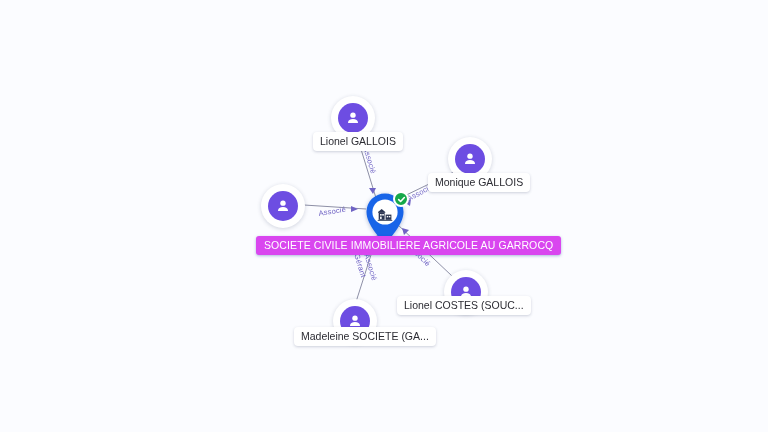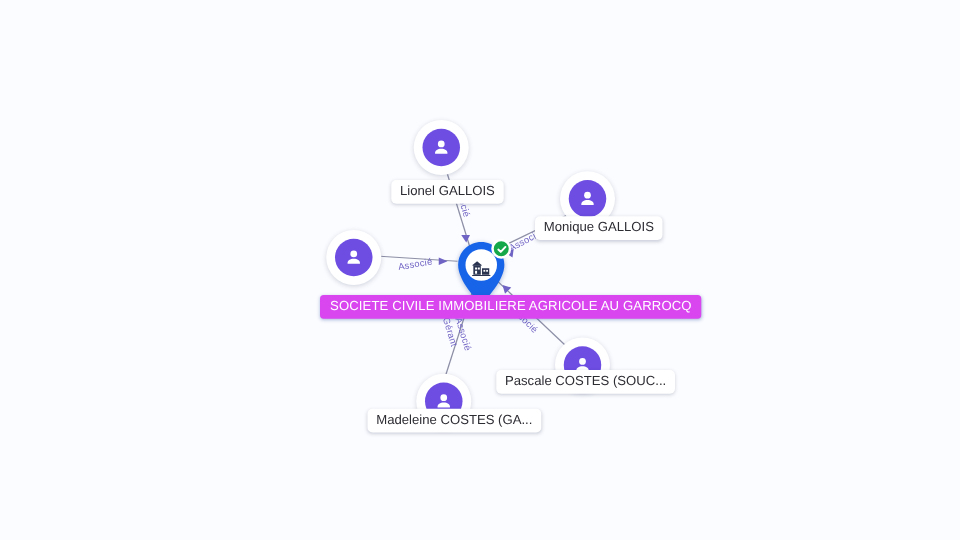--- a/index.html
+++ b/index.html
@@ -164,21 +164,21 @@
   <div class="edge-label" style="left:412px; top:243px; transform: rotate(45deg);">Associé</div>
 
   <div class="person-node" style="left:331px; top:96px;">
     <div class="person-disc">
       <svg width="18" height="18" viewBox="0 0 24 24" fill="#ffffff">
         <circle cx="12" cy="8.2" r="3.6"></circle>
         <path d="M12 13.2c-3.9 0-6.6 2.1-6.6 4.3v1.1h13.2v-1.1c0-2.2-2.7-4.3-6.6-4.3z"></path>
       </svg>
     </div>
   </div>
-  <div class="node-label" style="left:313px; top:132px;margin-top:12px;">Lionel GALLOIS</div>
+  <div class="node-label" style="left:313px; top:132px;">Lionel GALLOIS</div>
 
   <div class="person-node" style="left:448px; top:137px;">
     <div class="person-disc">
       <svg width="18" height="18" viewBox="0 0 24 24" fill="#ffffff">
         <circle cx="12" cy="8.2" r="3.6"></circle>
         <path d="M12 13.2c-3.9 0-6.6 2.1-6.6 4.3v1.1h13.2v-1.1c0-2.2-2.7-4.3-6.6-4.3z"></path>
       </svg>
     </div>
   </div>
   <div class="node-label" style="left:428px; top:173px;">Monique GALLOIS</div>
@@ -193,31 +193,31 @@
   </div>
 
   <div class="person-node" style="left:333px; top:299px;">
     <div class="person-disc">
       <svg width="18" height="18" viewBox="0 0 24 24" fill="#ffffff">
         <circle cx="12" cy="8.2" r="3.6"></circle>
         <path d="M12 13.2c-3.9 0-6.6 2.1-6.6 4.3v1.1h13.2v-1.1c0-2.2-2.7-4.3-6.6-4.3z"></path>
       </svg>
     </div>
   </div>
-  <div class="node-label" style="left:294px; top:327px;">Madeleine COSTES (GA...</div>
+  <div class="node-label" style="left:294px; top:327px;">Madeleine SOCIETE (GA...</div>
 
   <div class="person-node" style="left:444px; top:270px;">
     <div class="person-disc">
       <svg width="18" height="18" viewBox="0 0 24 24" fill="#ffffff">
         <circle cx="12" cy="8.2" r="3.6"></circle>
         <path d="M12 13.2c-3.9 0-6.6 2.1-6.6 4.3v1.1h13.2v-1.1c0-2.2-2.7-4.3-6.6-4.3z"></path>
       </svg>
     </div>
   </div>
-  <div class="node-label" style="left:397px; top:296px;">Pascale COSTES (SOUC...</div>
+  <div class="node-label" style="left:397px; top:296px;">Lionel COSTES (SOUC...</div>
 
   <div class="company-node" style="left:363px; top:192px;">
     <div class="pin-wrap">
       <svg width="44" height="54" viewBox="0 0 44 54" xmlns="http://www.w3.org/2000/svg">
         <path d="M22 1.5C11.8 1.5 3.5 9.7 3.5 19.9c0 12.9 15.3 28.3 17.2 30.2a1.8 1.8 0 0 0 2.6 0c1.9-1.9 17.2-17.3 17.2-30.2C40.5 9.7 32.2 1.5 22 1.5z" fill="#1864e8"></path>
         <circle cx="22" cy="20" r="12.6" fill="#ffffff"></circle>
       </svg>
     </div>
     <div class="pin-icon">
       <svg width="18" height="16" viewBox="0 0 24 22" fill="#2b3550">

